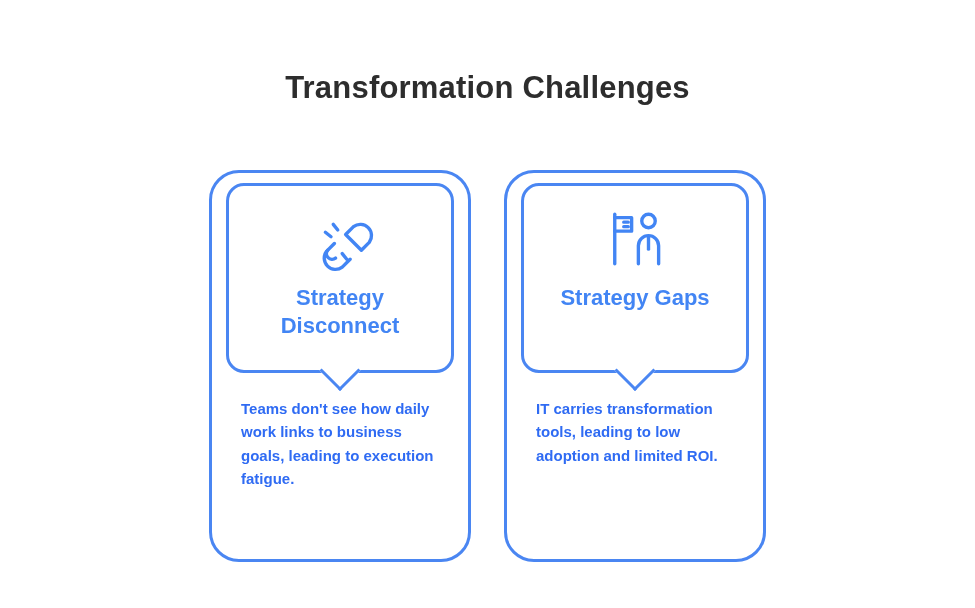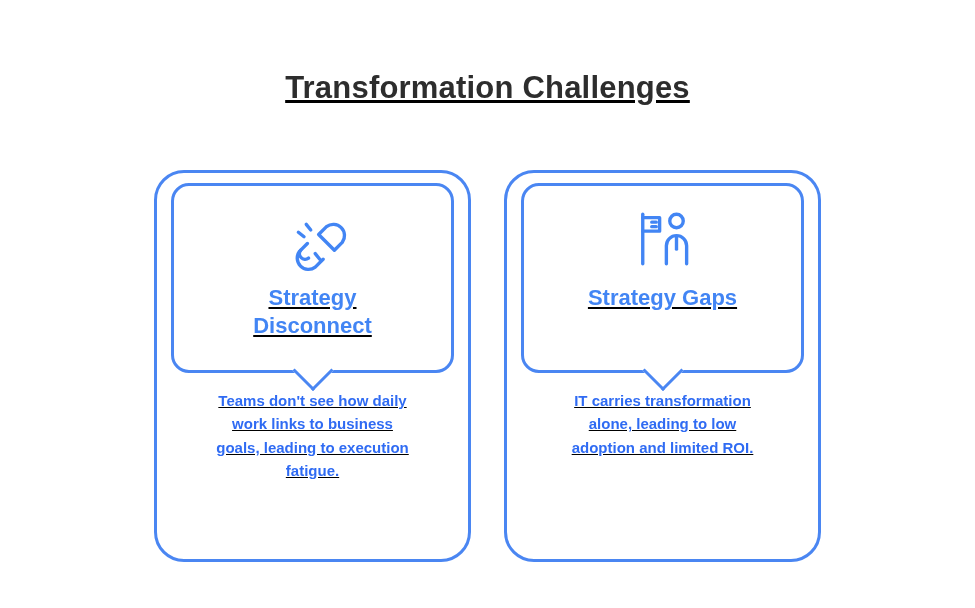--- a/index.html
+++ b/index.html
@@ -6,40 +6,39 @@
   body {
     font-family: "Liberation Sans", sans-serif;
     background: #ffffff;
   }
   .canvas {
     position: relative;
     width: 975px;
     height: 608px;
     background: #ffffff;
     overflow: hidden;
-    text-decoration: underline;
   }
   .page-title {
     margin: 0;
     padding-top: 70px;
     text-align: center;
     font-size: 31px;
     font-weight: 700;
     letter-spacing: 0.2px;
     color: #2d2d2d;
   }
   .cards-row {
     display: flex;
     justify-content: center;
     gap: 33px;
     margin-top: 64px;
   }
   .card {
     box-sizing: border-box;
-    width: 317px;
+    width: 262px;
     height: 392px;
     border: 3px solid #4a86f2;
     border-radius: 30px;
     padding: 10px 10px 0 10px;
     background: #ffffff;
   }
   .bubble {
     position: relative;
     box-sizing: border-box;
     height: 190px;
@@ -69,23 +68,23 @@
   }
   .card-heading {
     margin: 6px auto 0 auto;
     max-width: 150px;
     font-size: 22px;
     line-height: 1.25;
     font-weight: 700;
     color: #4285f4;
   }
   .card-body {
-    margin: 16px auto 0 auto;
+    margin: 24px auto 0 auto;
     max-width: 198px;
-    text-align: center;
+    text-align: left;
     font-size: 15px;
     line-height: 1.55;
     font-weight: 600;
     color: #2f6bf3;
   }
   svg.icon { display: block; }
 </style>
 </head>
 <body>
 
@@ -130,17 +129,17 @@
             <circle cx="44" cy="16" r="6"></circle>
 
             <path d="M35 54 V38 a9 9 0 0 1 9 -9 a9 9 0 0 1 9 9 v16"></path>
 
             <path d="M44 31 v10"></path>
           </svg>
         </div>
         <h2 class="card-heading">Strategy Gaps</h2>
         <span class="bubble-notch"></span>
       </div>
-      <p class="card-body">IT carries transformation alone, leading to low adoption and limited ROI.</p>
+      <p class="card-body">IT carries transformation tools, leading to low adoption and limited ROI.</p>
     </div>
 
   </div>
 </div>
 
 </body></html>

